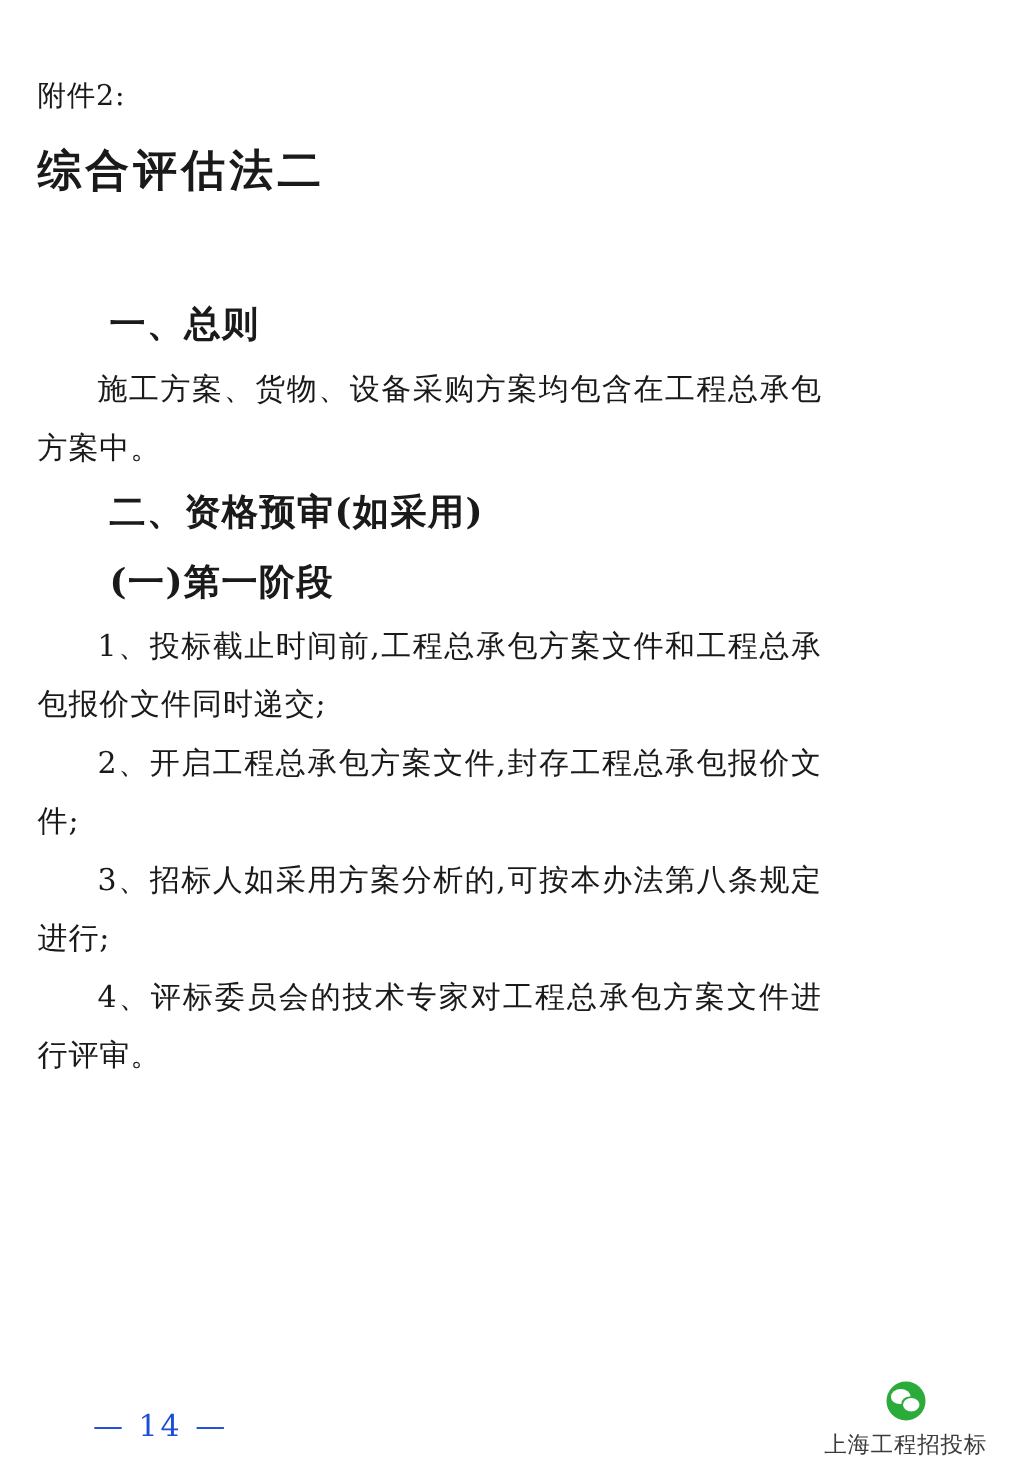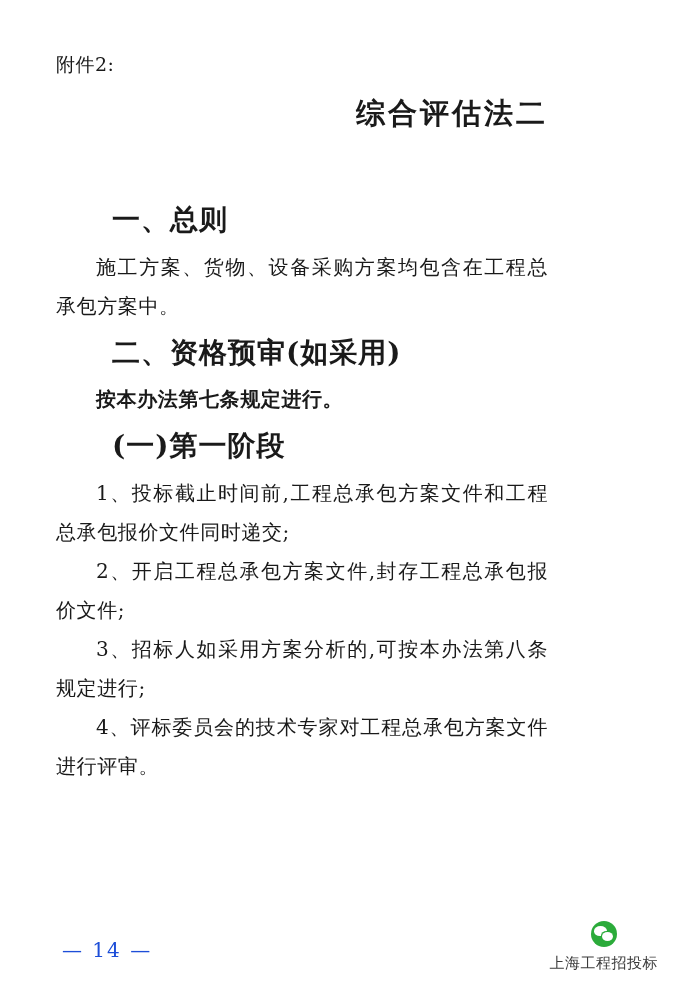--- a/index.html
+++ b/index.html
@@ -13,42 +13,42 @@
     font-family: "DejaVu Serif", "Liberation Serif", serif;
     color: #1a1a1a;
     position: relative;
     overflow: hidden;
   }
   .page {
     position: relative;
     width: 604px;
     height: 989px;
     box-sizing: border-box;
-    padding: 52px 56px 0 56px;
+    padding: 52px 56px 0 25px;
   }
   .attachment-label {
     font-size: 19px;
     line-height: 1.3;
     letter-spacing: 0.5px;
     margin: 0 0 4px 0;
     font-weight: 400;
   }
   .doc-title {
-    text-align: right;
+    text-align: left;
     font-size: 29px;
     font-weight: bold;
     letter-spacing: 3px;
     margin: 18px 0 0 0;
     line-height: 1.25;
   }
   .body-block {
     margin-top: 48px;
   }
   .section-head {
-    font-size: 28px;
+    font-size: 24px;
     font-weight: bold;
     letter-spacing: 1px;
     text-indent: 2em;
     line-height: 1.95;
     margin: 0;
   }
   .section-head.tight {
     text-indent: 2em;
   }
   p.para {
@@ -135,21 +135,20 @@
 
   <h1 class="doc-title">综合评估法二</h1>
 
   <div class="body-block">
 
     <div class="spacer-md"></div>
     <h2 class="section-head">一、总则</h2>
     <p class="para">施工方案、货物、设备采购方案均包含在工程总承包方案中。</p>
 
     <h2 class="section-head">二、资格预审(如采用)</h2>
-    <p class="para semi">按本办法第七条规定进行。</p>
 
     <h3 class="section-head tight">(一)第一阶段</h3>
     <p class="para">1、投标截止时间前,工程总承包方案文件和工程总承包报价文件同时递交;</p>
     <p class="para">2、开启工程总承包方案文件,封存工程总承包报价文件;</p>
     <p class="para">3、招标人如采用方案分析的,可按本办法第八条规定进行;</p>
     <p class="para">4、评标委员会的技术专家对工程总承包方案文件进行评审。</p>
 
   </div>
 
   <div class="footer">

